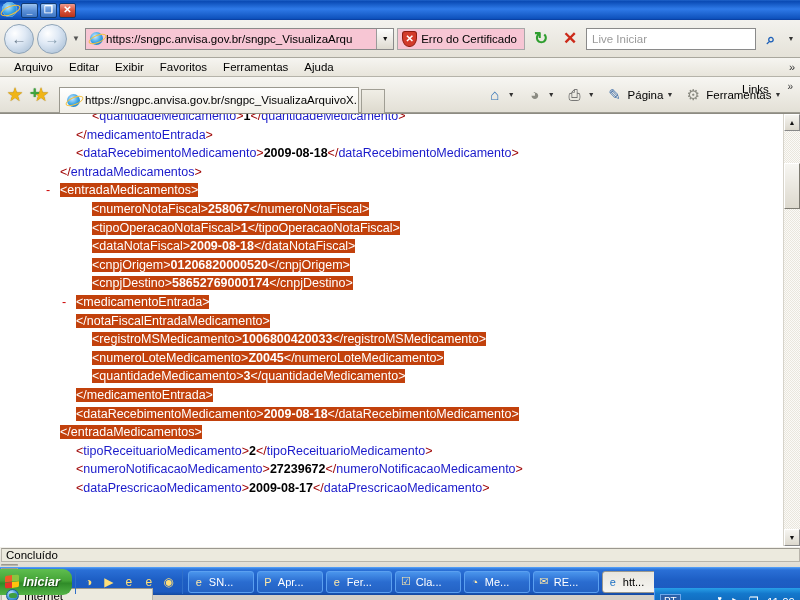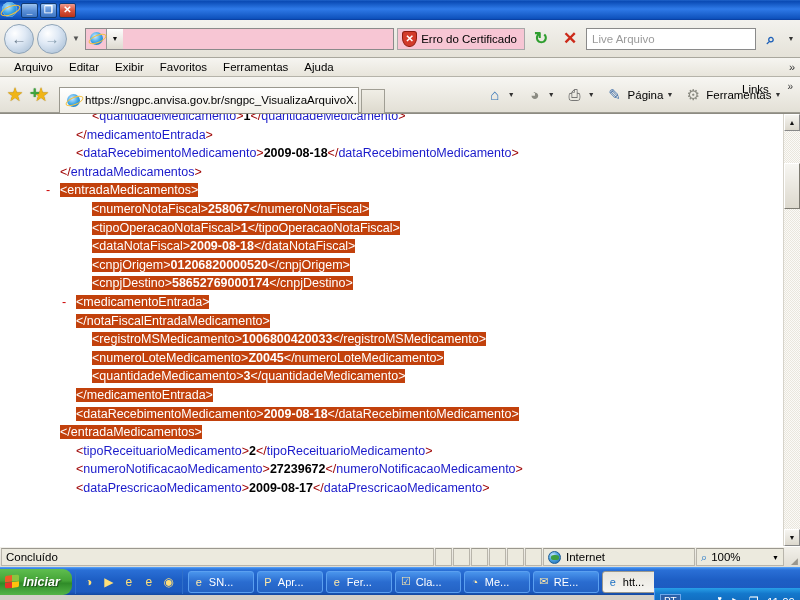--- a/index.html
+++ b/index.html
@@ -303,21 +303,21 @@
     border-right-color: #7d7b72;
     border-bottom-color: #7d7b72;
   }
 
   
   .statusbar {
     height: 21px;
     background: linear-gradient(to bottom, #f2f0ea, #e0ddd3);
     border-top: 1px solid #fff;
     display: flex; align-items: stretch;
-    font-size: 11.5px; color: #000;
+    font-size: 11.5px; color: #000; flex-direction: column;
   }
   .sb-cell {
     border: 1px solid #b8b5ab;
     border-top-color: #9b988f;
     margin: 1px 0 1px 1px;
     display: flex; align-items: center;
     padding: 0 4px;
     background: #eceade;
   }
   .sb-main { flex: 1 1 auto; }
@@ -433,29 +433,30 @@
   </div>
 
   <div class="navbar">
     <div class="nav-arrow">←</div>
     <div class="nav-arrow fwd">→</div>
     <div class="nav-drop">▼</div>
     <div class="addr-wrap">
       <div class="addr-ie">
           <div class="mini-ie"></div>
         </div>
+      <div class="addr-text">https://sngpc.anvisa.gov.br/sngpc_VisualizaArqu</div>
       <div class="addr-drop">▼</div>
     </div>
     <div class="cert-err">
       <div class="cert-shield">✕</div>
       <span>Erro do Certificado</span>
     </div>
     <div class="nav-btn-ico refresh-ico">↻</div>
     <div class="nav-btn-ico stop-ico">✕</div>
-    <div class="search-box">Live Arquivo</div>
+    <div class="search-box">Live Iniciar</div>
     <div class="search-go">⌕</div>
     <div class="search-caret">▼</div>
   </div>
 
   <div class="menubar">
     <div class="menu-item">Arquivo</div>
     <div class="menu-item">Editar</div>
     <div class="menu-item">Exibir</div>
     <div class="menu-item">Favoritos</div>
     <div class="menu-item">Ferramentas</div>

